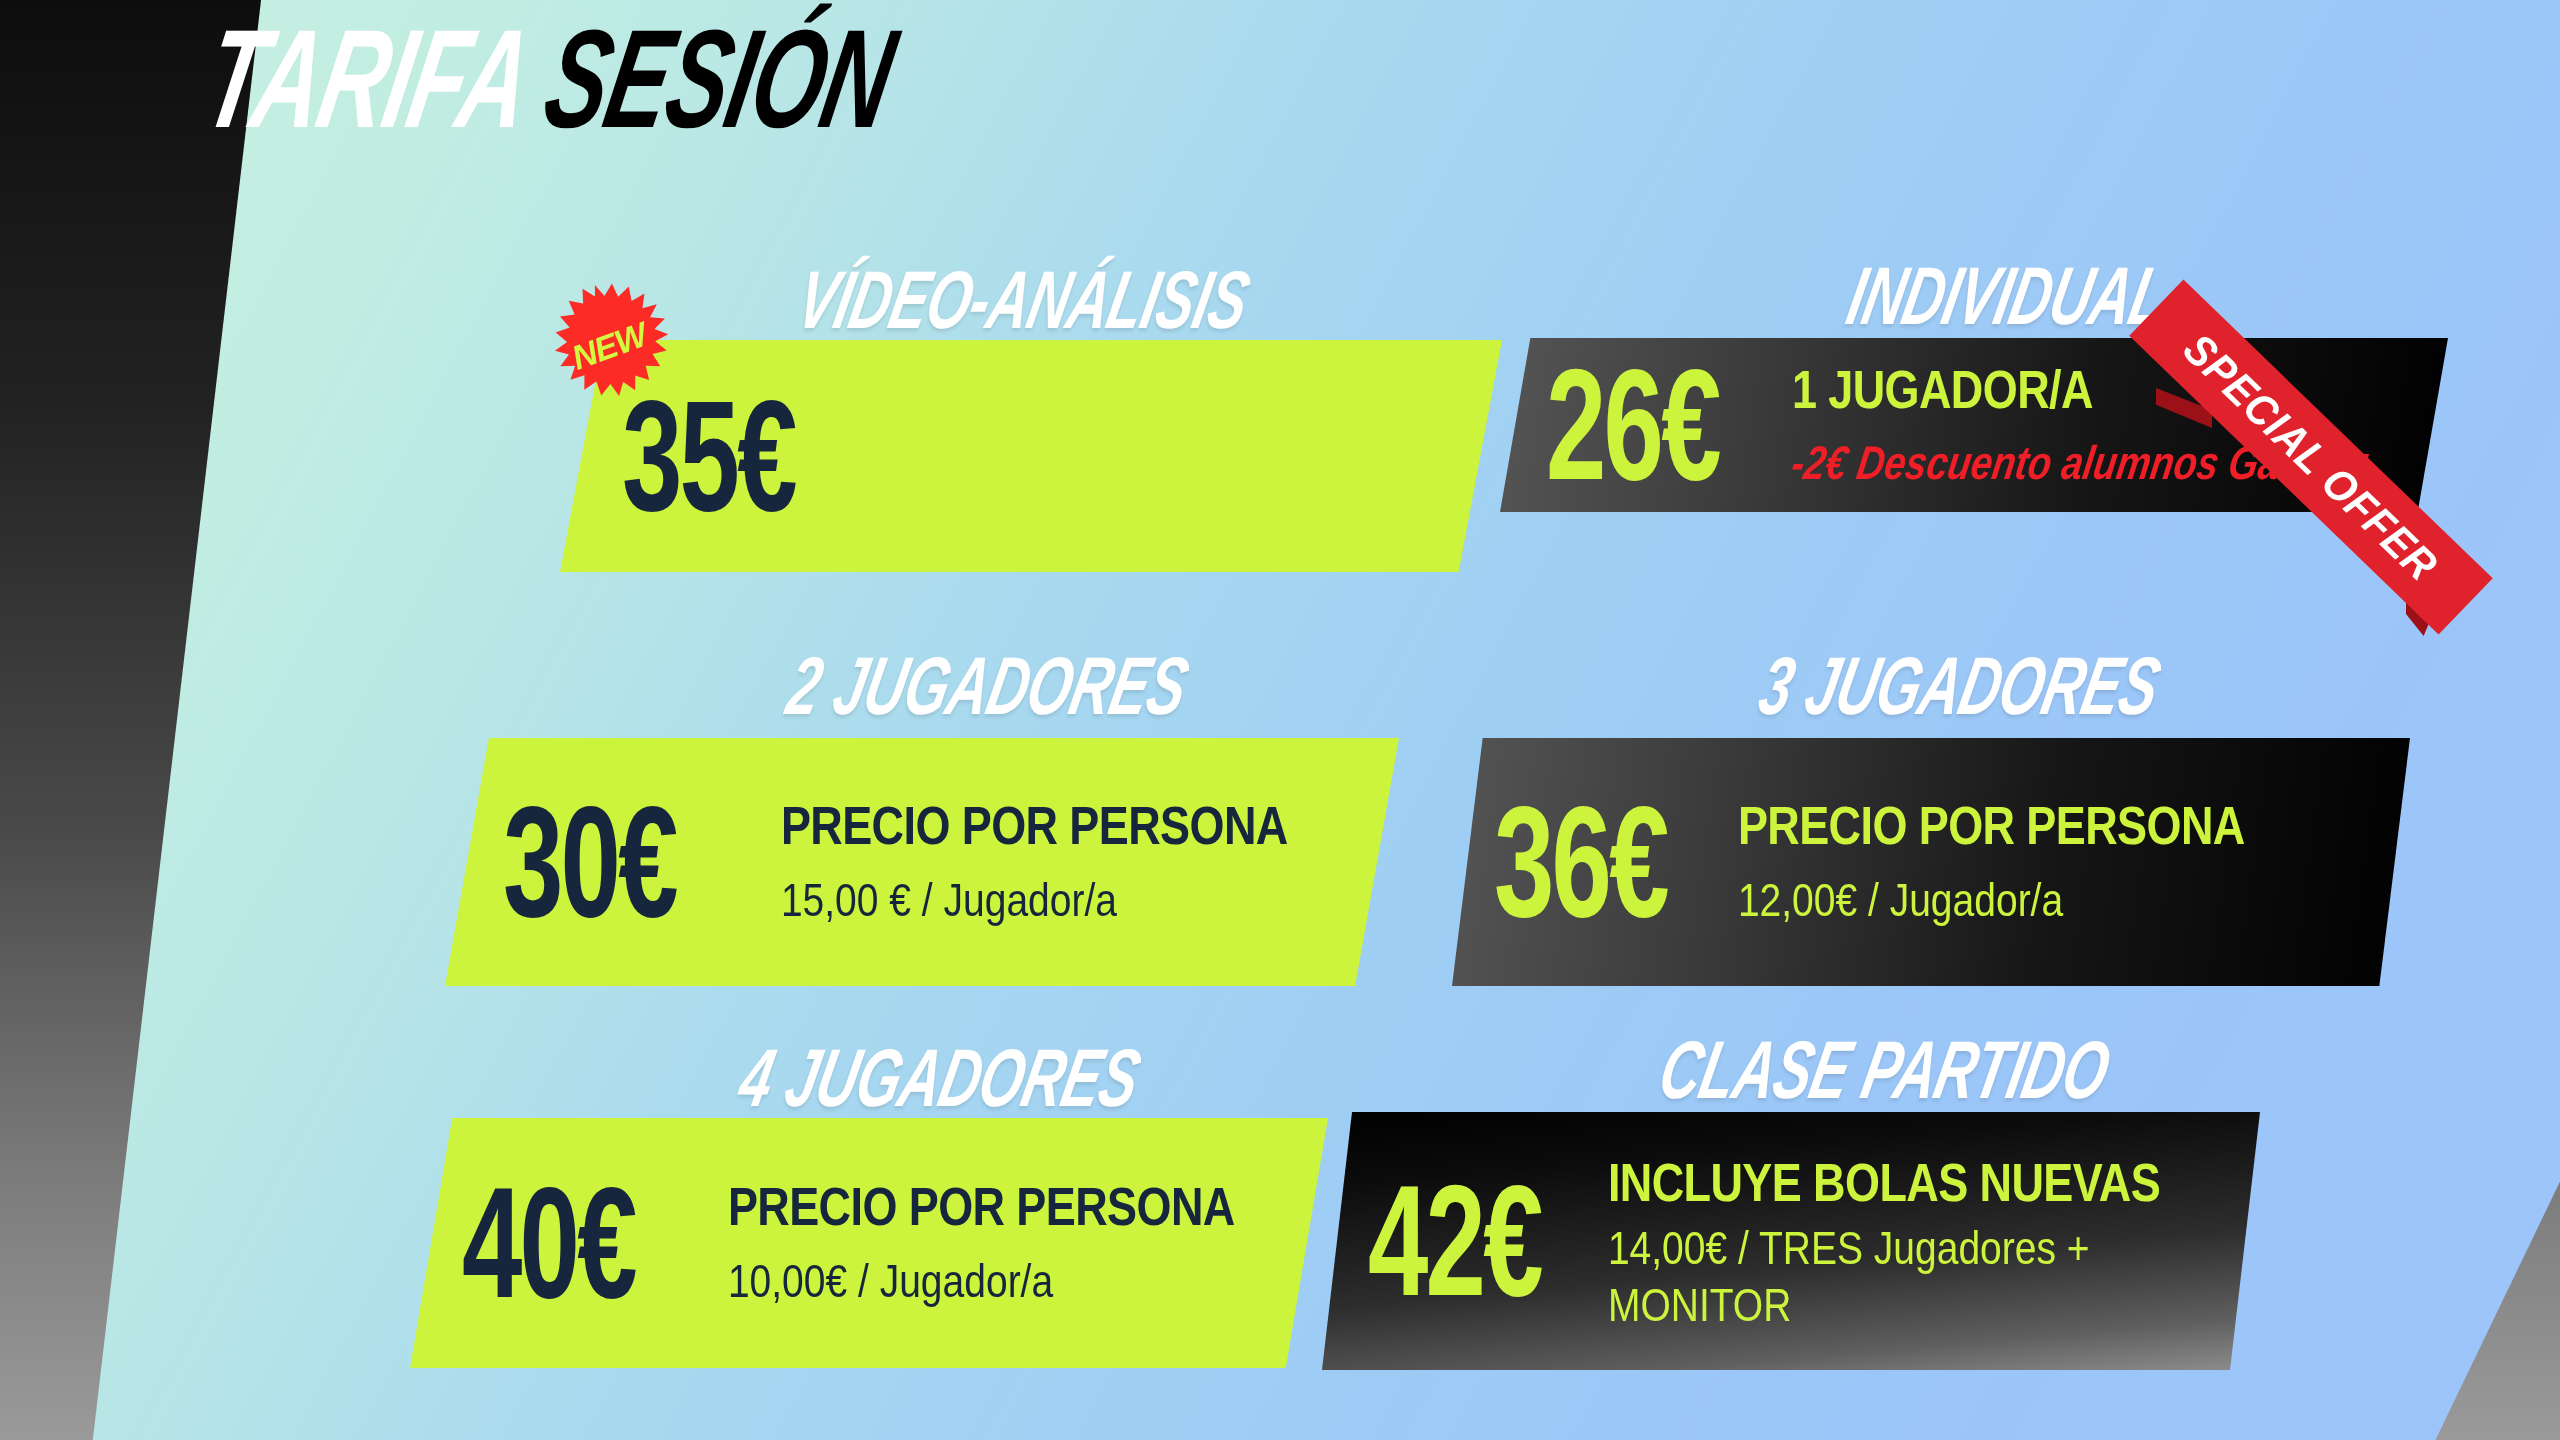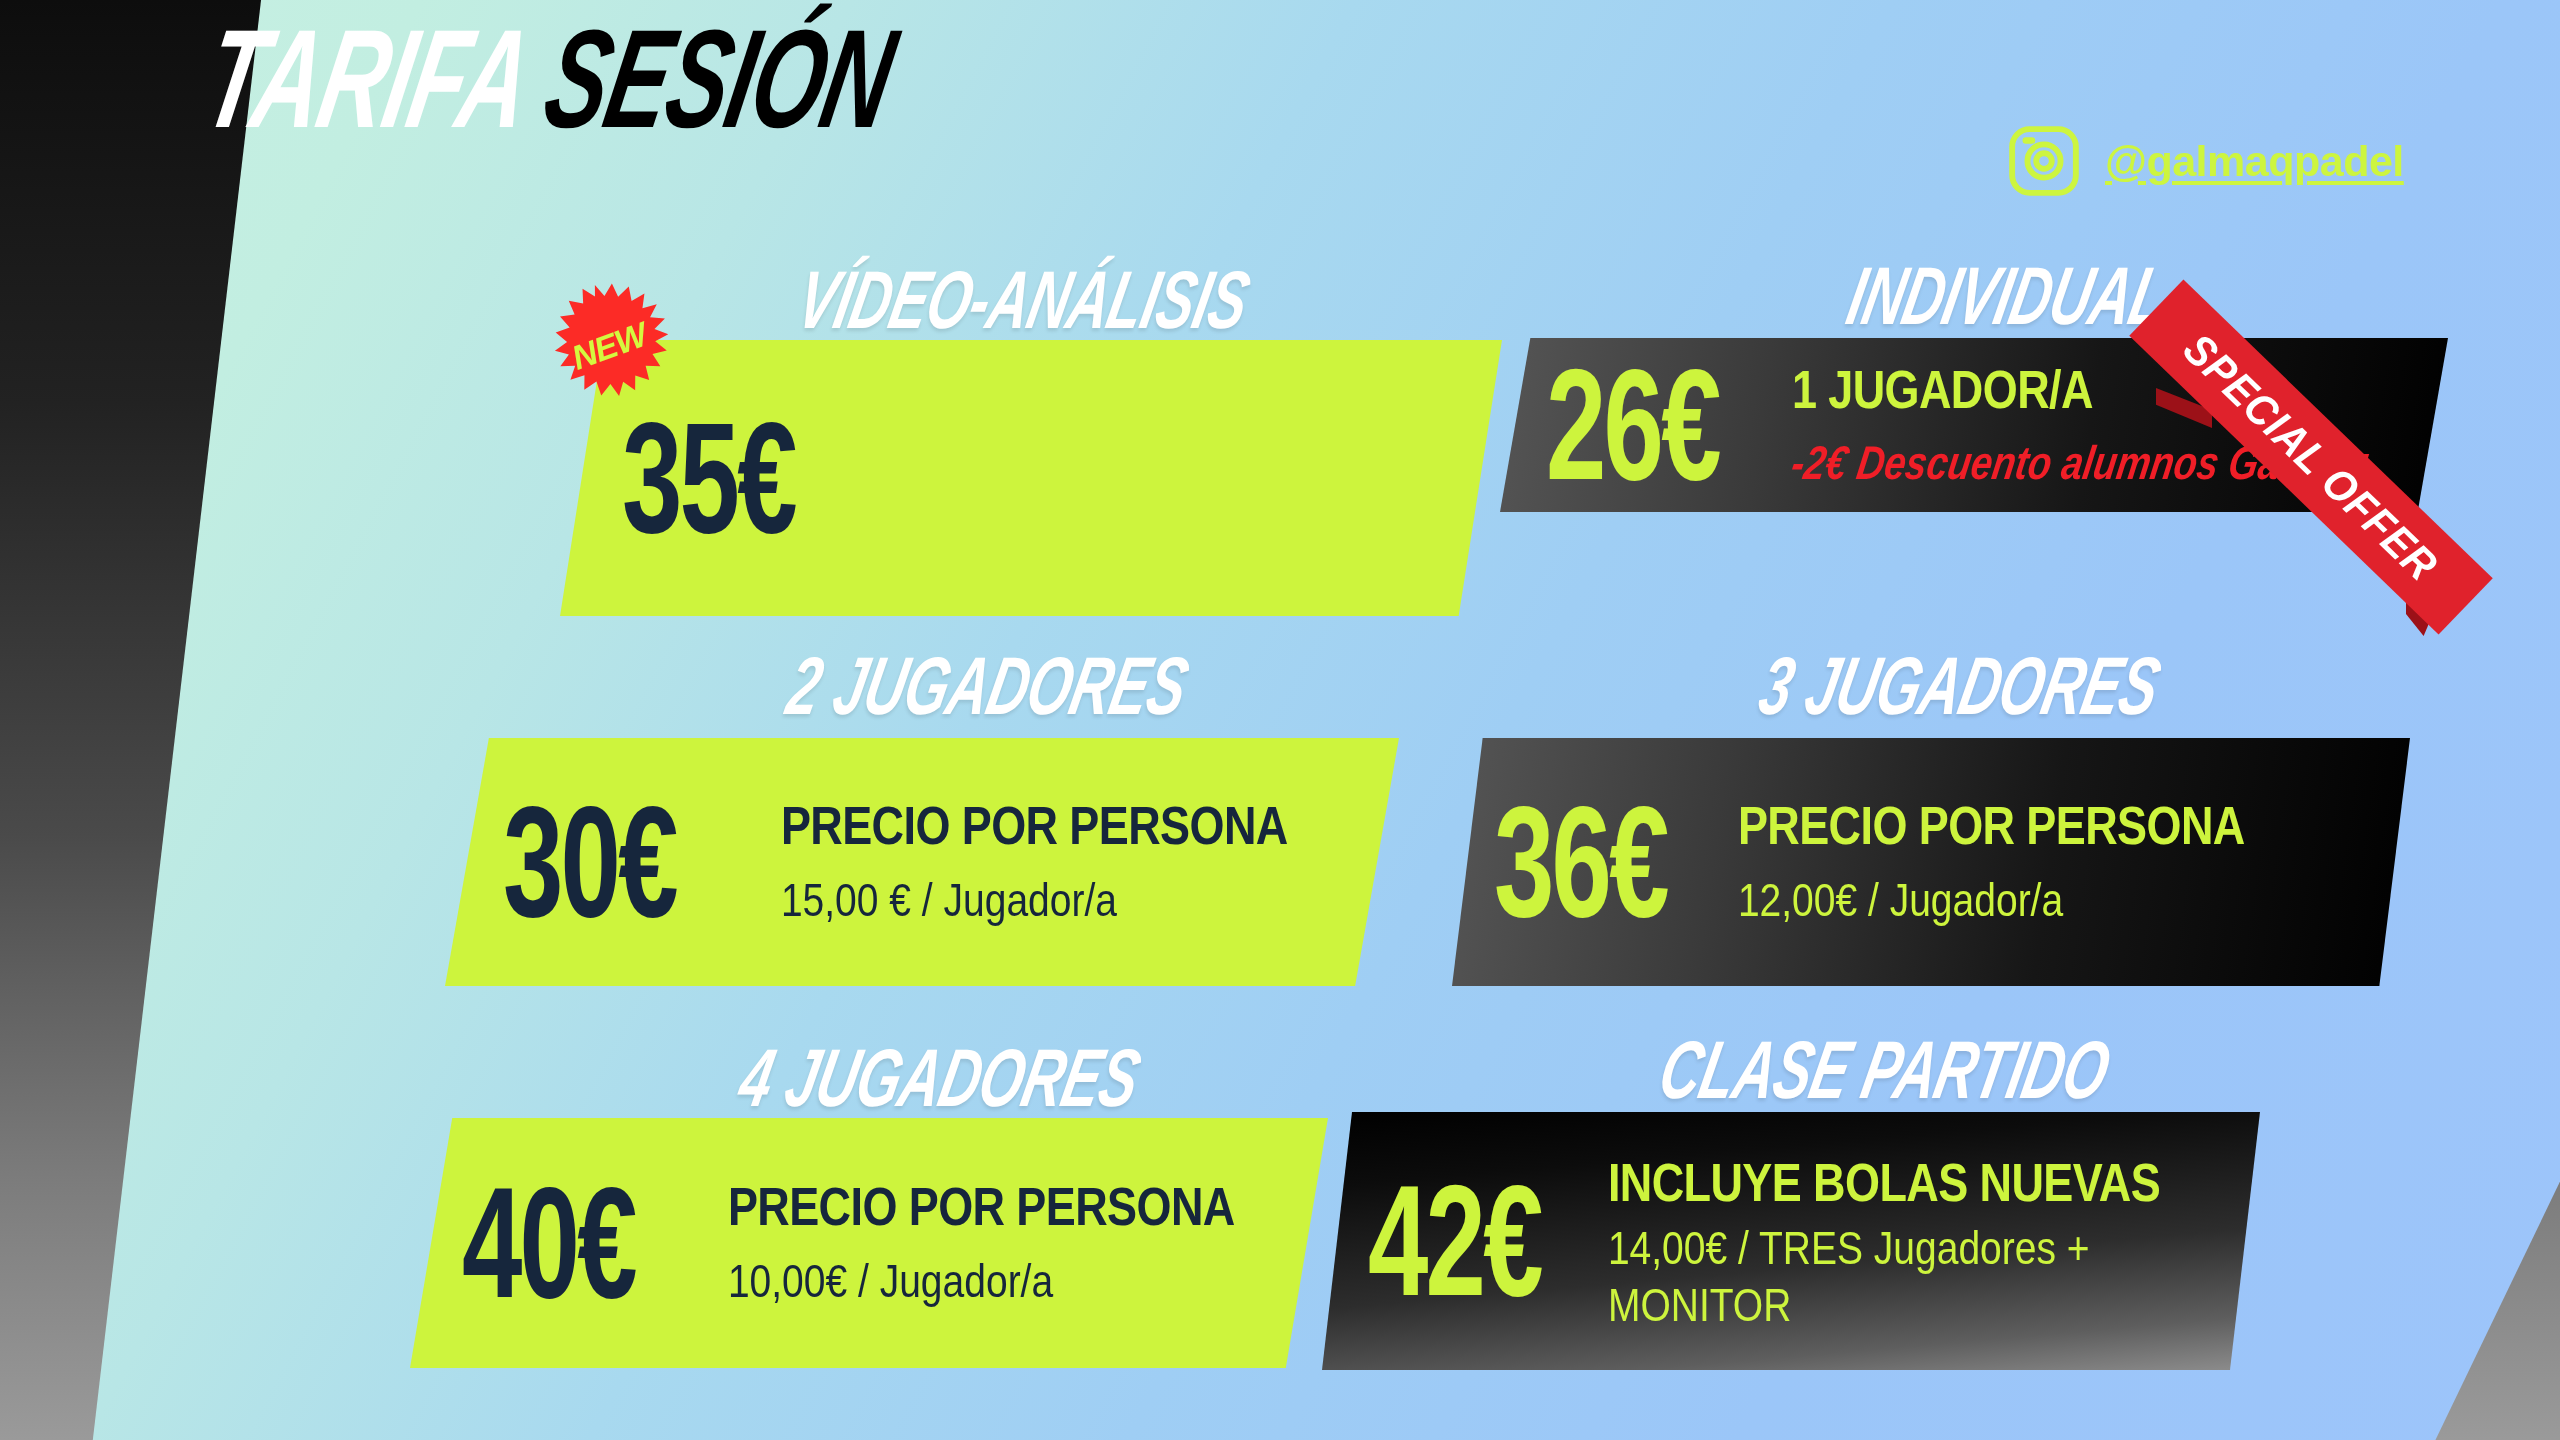--- a/index.html
+++ b/index.html
@@ -216,34 +216,25 @@
 <div id="poster">
 
   <div class="bg-dark"></div>
   <div class="bg-gradient"></div>
 
   <div class="title">
     <span class="w1">TARIFA</span>
     <span class="w2">SESIÓN</span>
   </div>
 
-  <div class="ig-wrap">
-    <svg class="ig-icon" viewBox="0 0 24 24" fill="none" stroke="#cdf53f" stroke-width="1.8">
-      <rect x="2.2" y="2.2" width="19.6" height="19.6" rx="5.4"></rect>
-      <circle cx="12" cy="12" r="5.1"></circle>
-      <circle cx="12" cy="12" r="2.4"></circle>
-      <line x1="6.4" y1="5.7" x2="8.3" y2="5.7" stroke-linecap="round" stroke-width="2"></line>
-    </svg>
-    <span class="ig-handle">@galmaqpadel</span>
-  </div>
 
   <div class="group">
     <div class="cat-title" style="left:810px; top:252px;">VÍDEO-ANÁLISIS</div>
 
-    <div class="card lime" style="left:560px; top:340px; width:942px; height:276px;">
+    <div class="card lime" style="left:560px; top:340px; width:942px; height:232px;">
       <div class="card-bg"></div>
       <div class="card-inner" style="padding-left:62px;">
         <div class="price">35€</div>
       </div>
     </div>
 
     <div class="new-badge" style="left:545px; top:282px;">
       <svg viewBox="0 0 100 100" width="128" height="128">
         <polygon fill="#fc2b26" points="50,1 55.3,11.2 63.2,2.9 65.6,14.2 75.5,8.2 75.1,19.7 86.2,16.3 82.1,27.1 93.7,26.6 86.3,35.4 97.4,38.9 87.6,45.1 97.2,51.4 86,54.5 93.2,63.5 81.7,63.7 85.5,74.5 74.4,71.5 74.6,83 64.8,77.1 62.1,88.3 54.5,79.7 48.9,89.8 44.4,79.2 35.4,86.3 34.2,74.9 23.5,79 26.2,67.9 14.7,68.9 20.8,59.1 9.4,56.9 18,49.4 8,44.1 18.8,39.5 11.8,30.3 23.3,29 17.9,18.9 29.4,19.9 27.3,8.5 37.8,13.1 39.9,1.8 48,9.9"></polygon>
       </svg>

